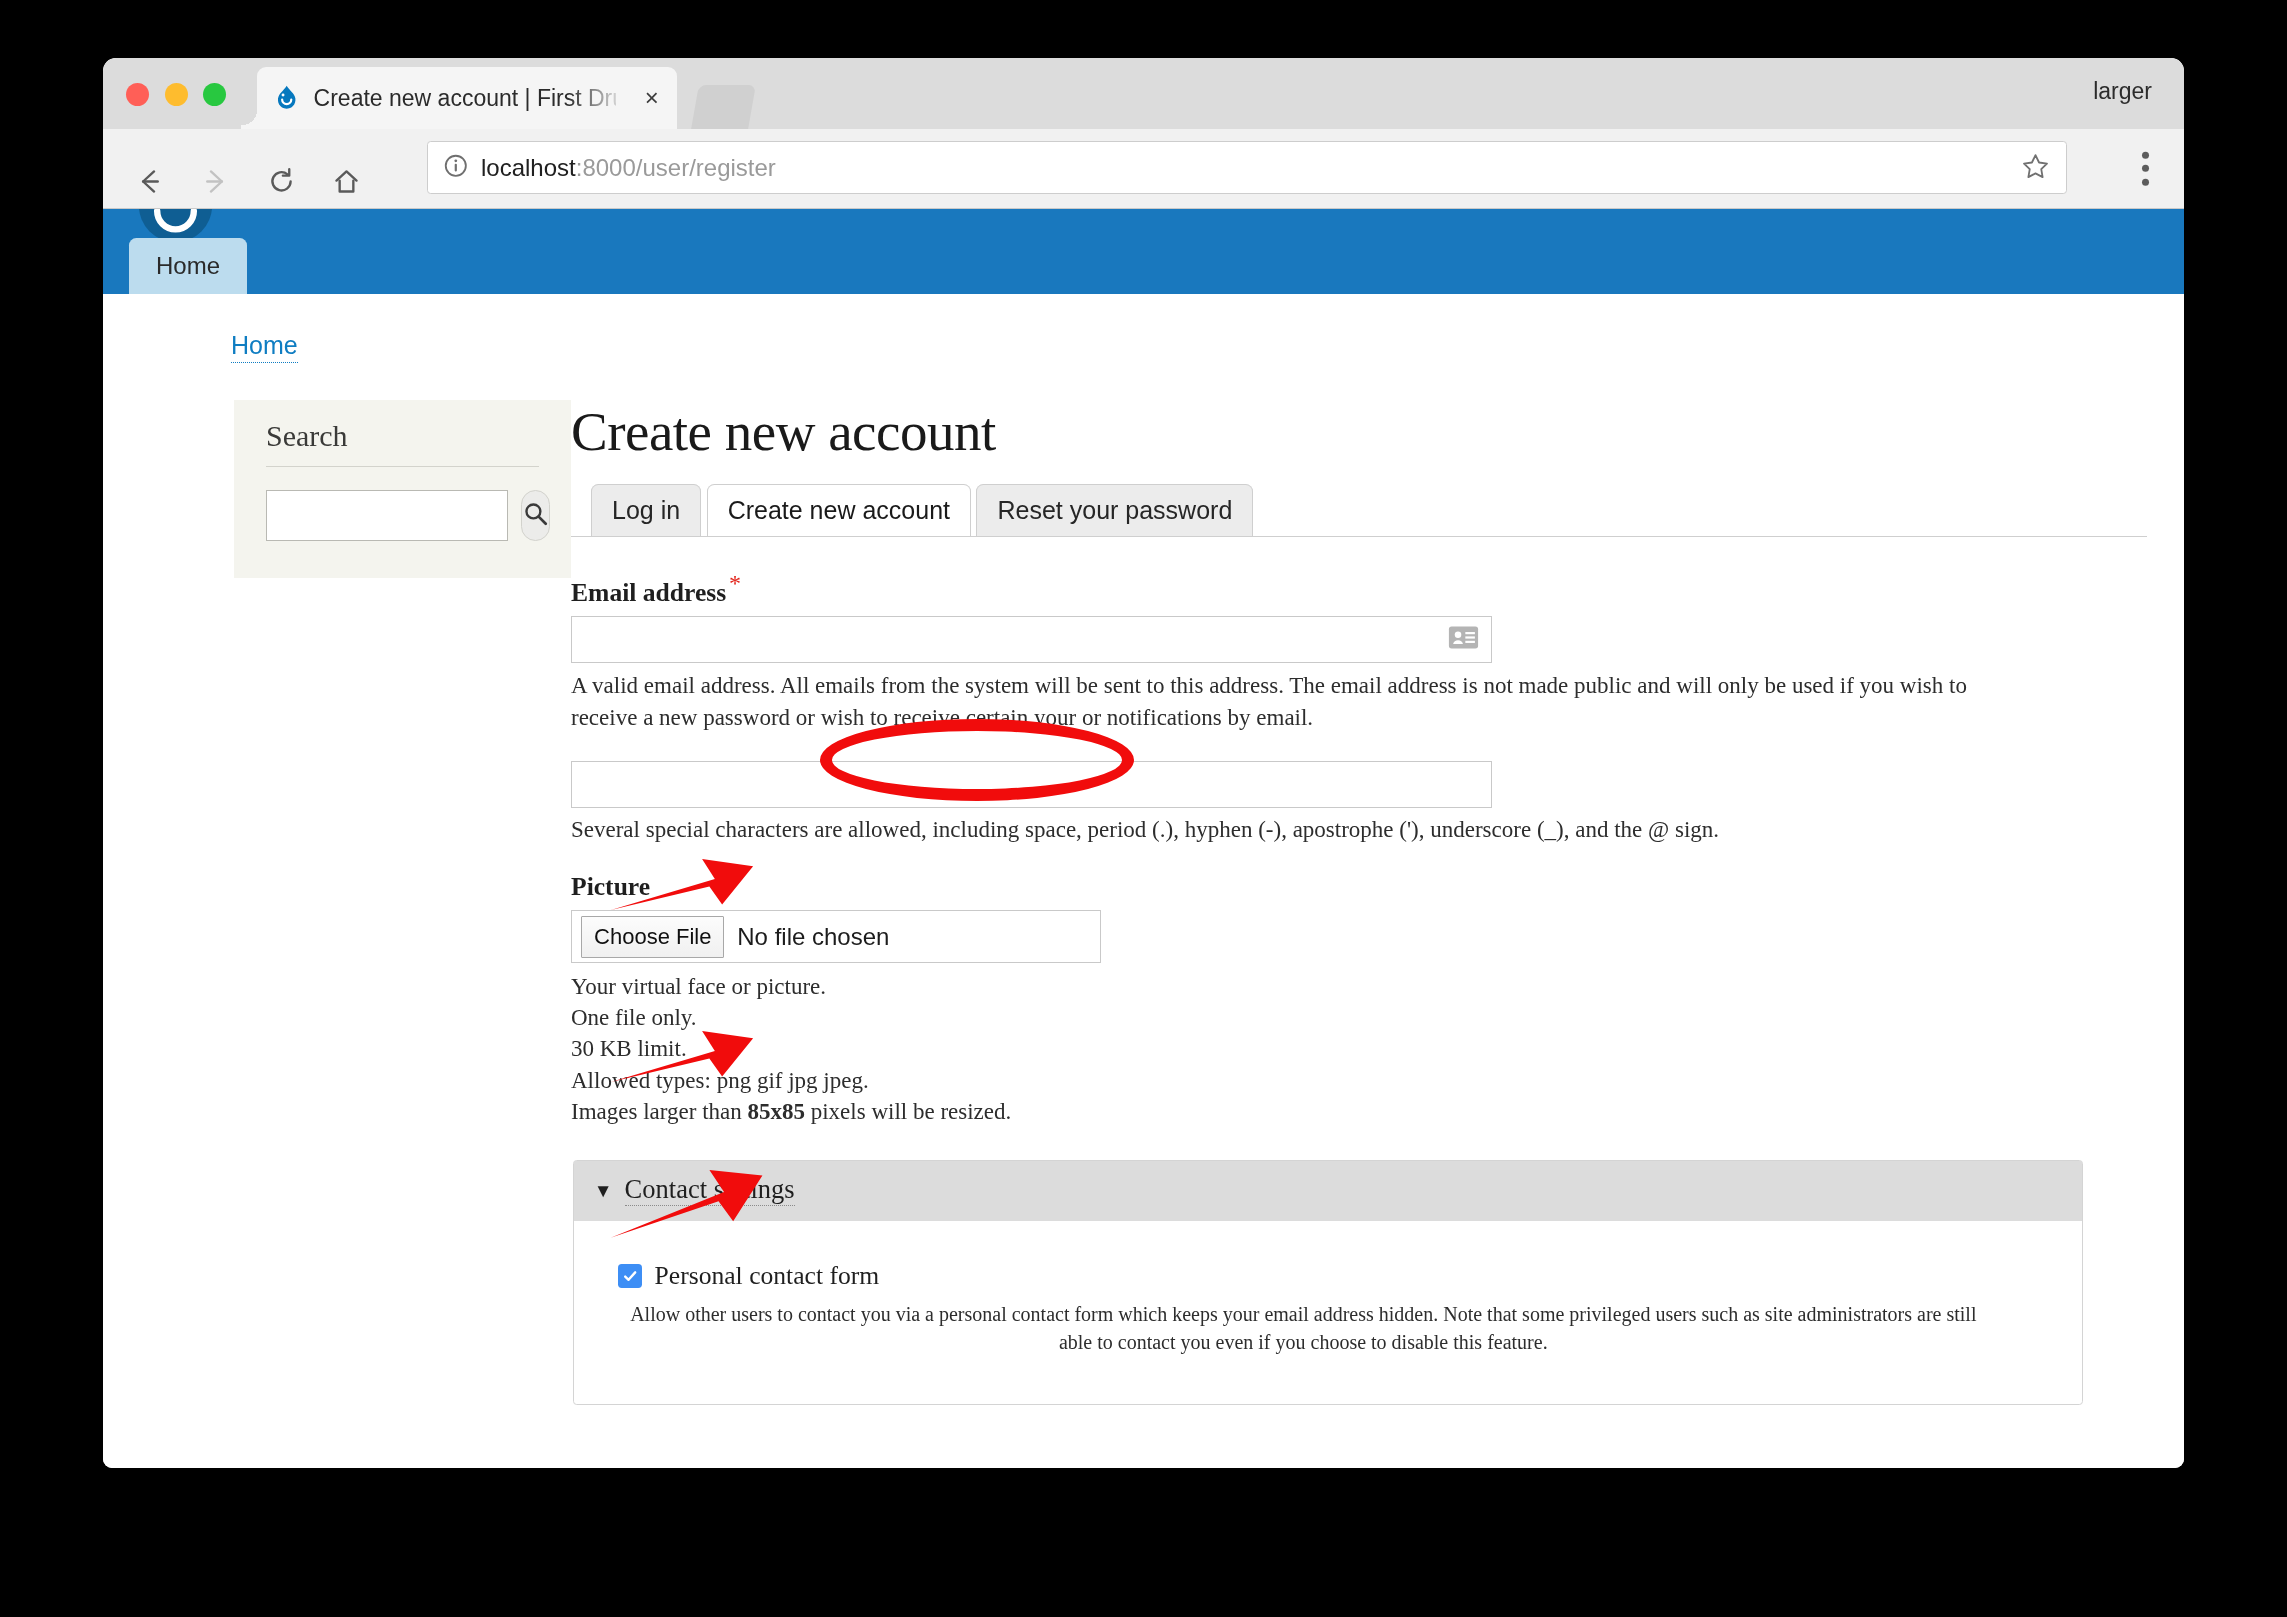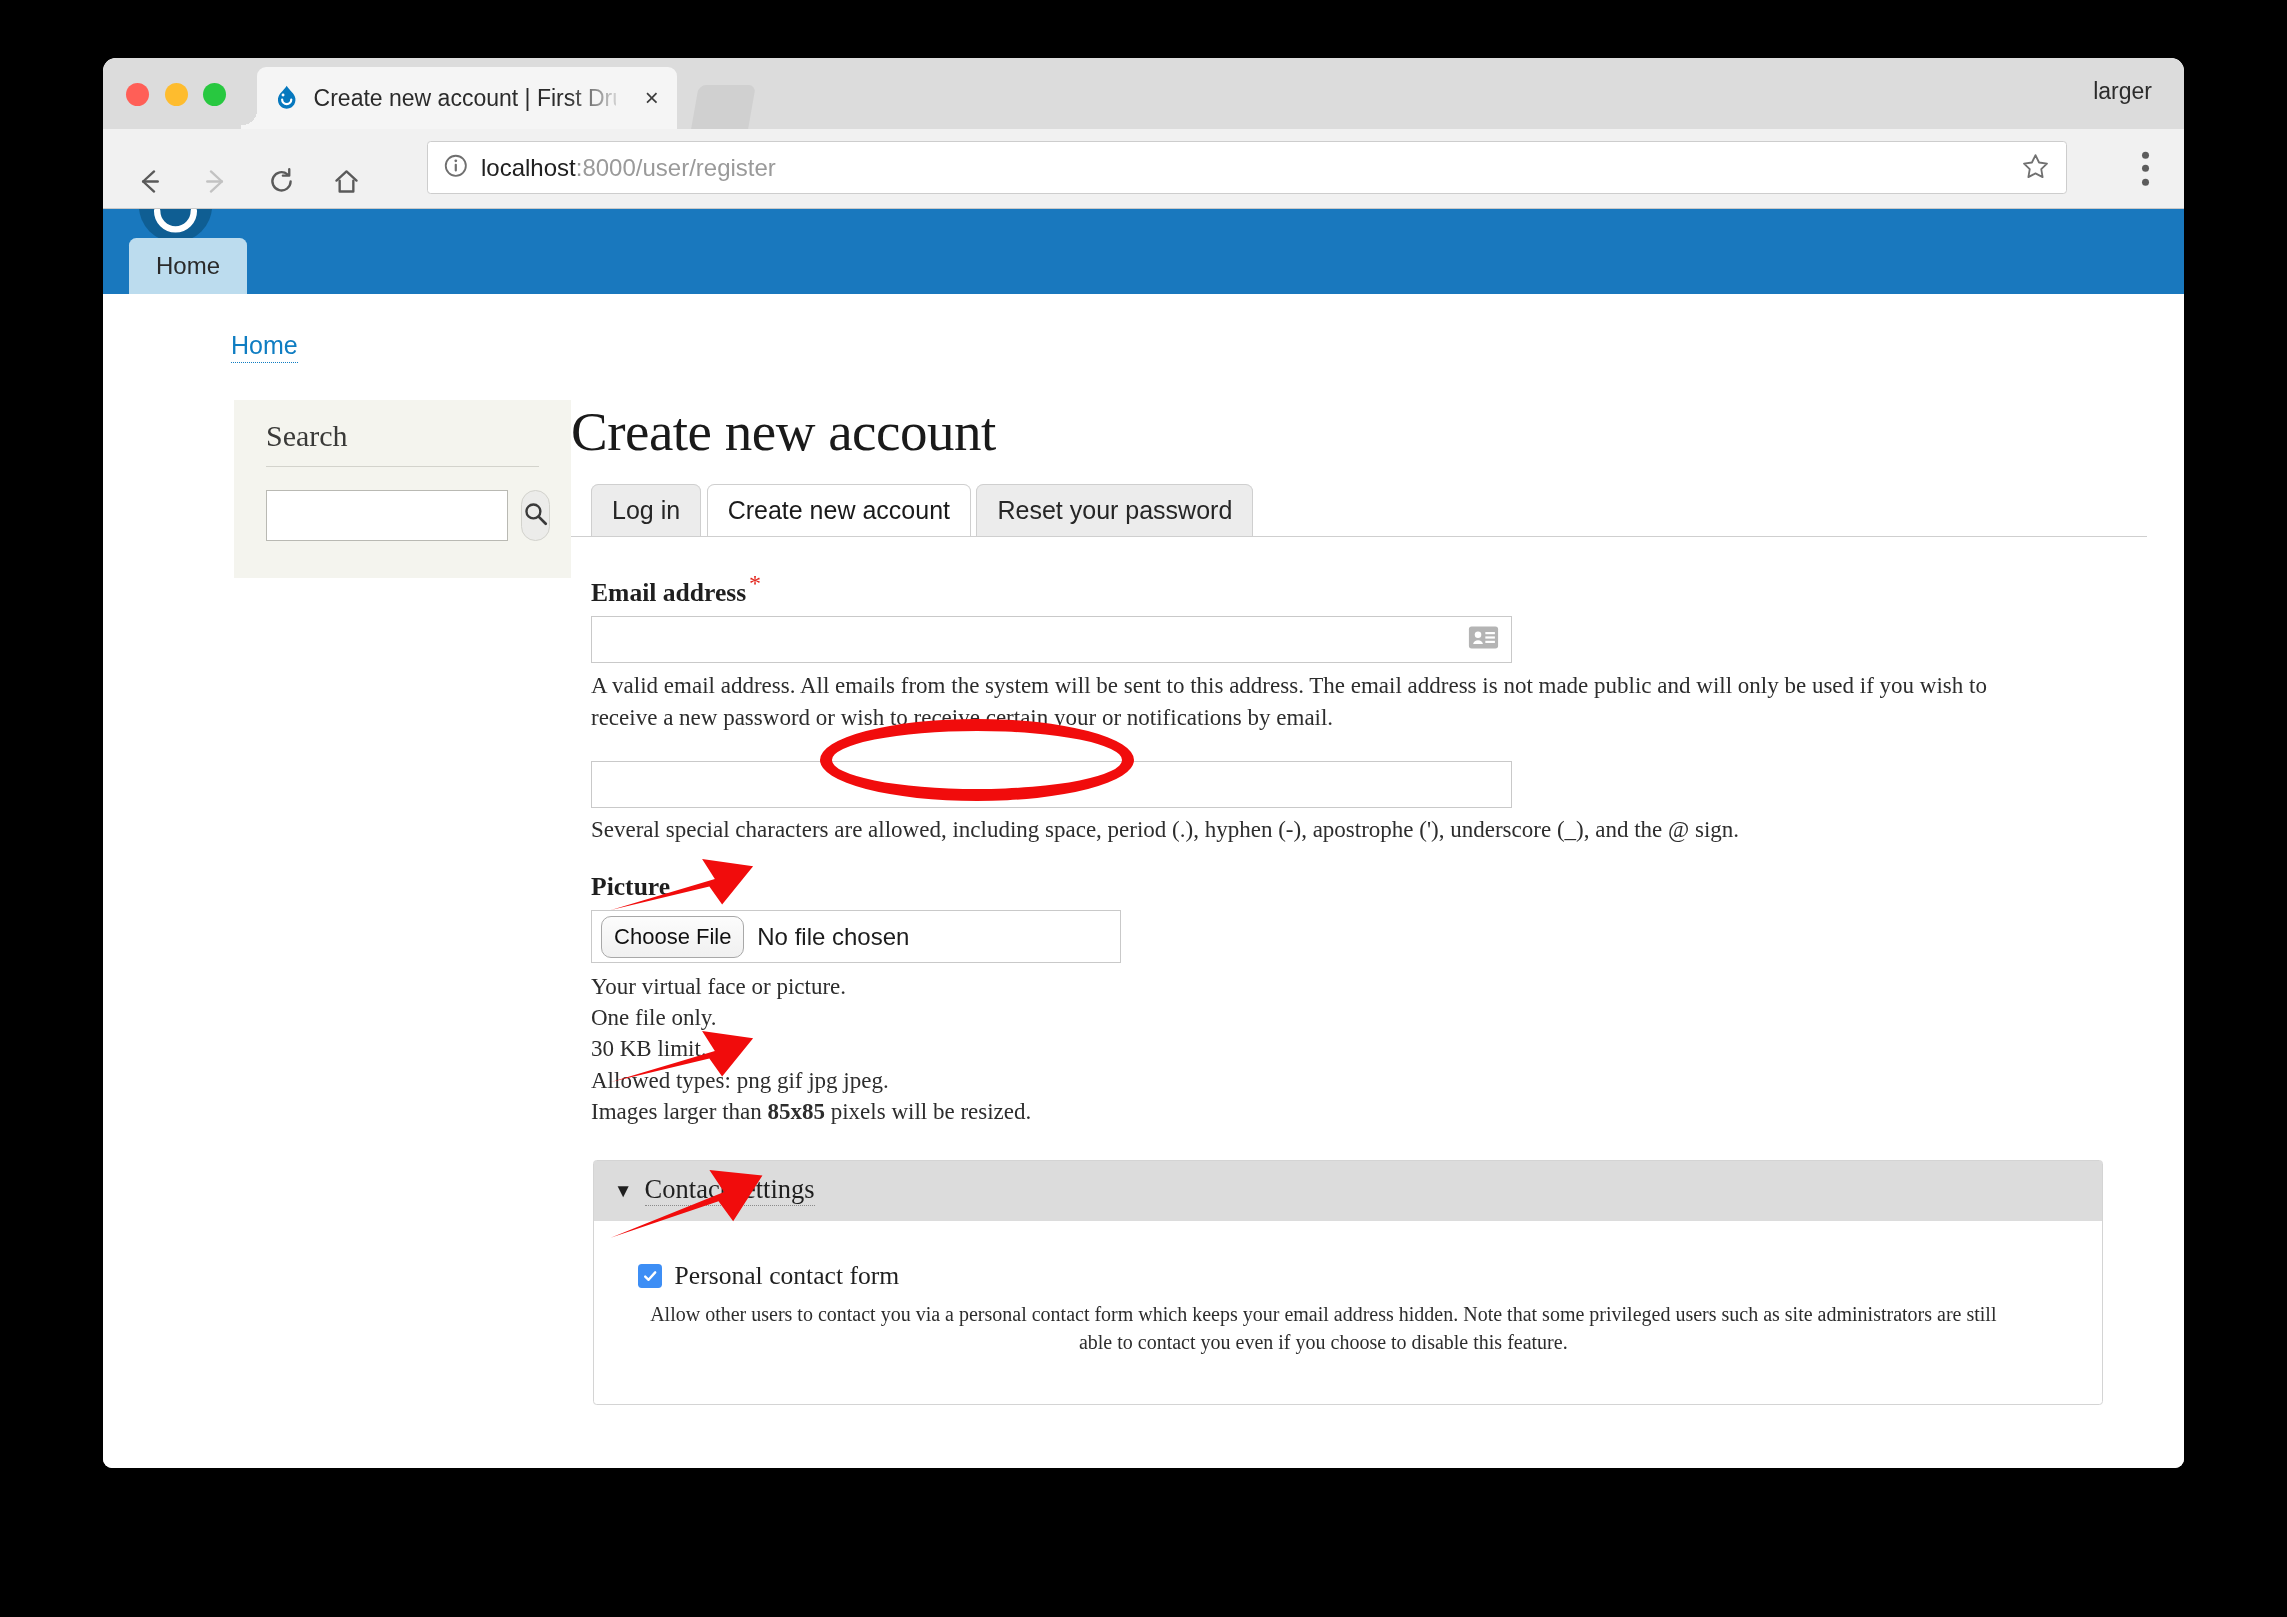--- a/index.html
+++ b/index.html
@@ -342,21 +342,20 @@
     border: 12px solid #f10c0c;
     border-radius: 50%;
     box-sizing: border-box;
     pointer-events: none;
     z-index: 30;
   }
 
   
   #account-form {
     padding-top: 33px;
-    margin-left: 20px;
   }
   .form-item { margin-bottom: 5.5px; }
   .form-label {
     font-family: "Liberation Serif", serif;
     font-weight: bold;
     font-size: 25.6px;
     color: #1f1f1f;
     margin-bottom: 8.2px;
   }
   .req-mark {
@@ -404,21 +403,21 @@
     background: #ffffff;
     display: flex;
     align-items: center;
     padding: 0 9.1px;
     box-sizing: border-box;
     gap: 12.8px;
   }
   #choose-file-button {
     background: linear-gradient(#fcfcfc, #f0f0f0);
     border: 0.9px solid #a8a8a8;
-    border-radius: 10px;
+    border-radius: 1px;
     font-size: 22px;
     color: #101010;
     padding: 8px 12px;
     font-family: "Liberation Sans", sans-serif;
     line-height: 1.1;
     cursor: pointer;
   }
   #file-status-text {
     font-size: 24px;
     color: #1c1c1c;

